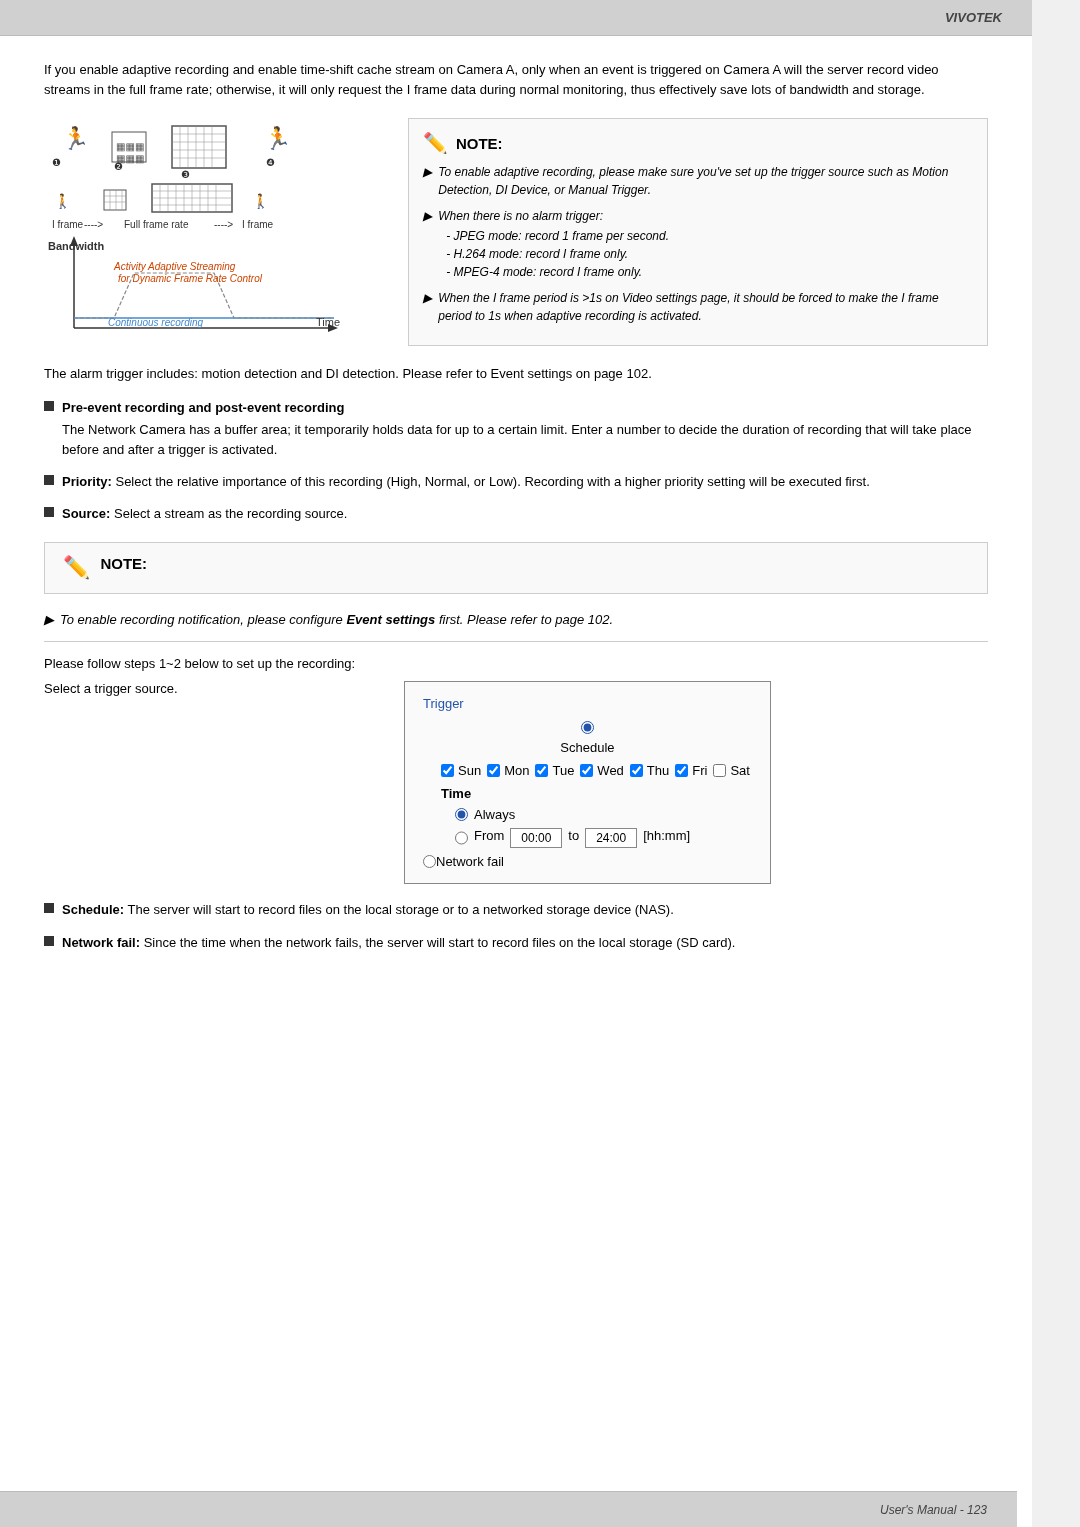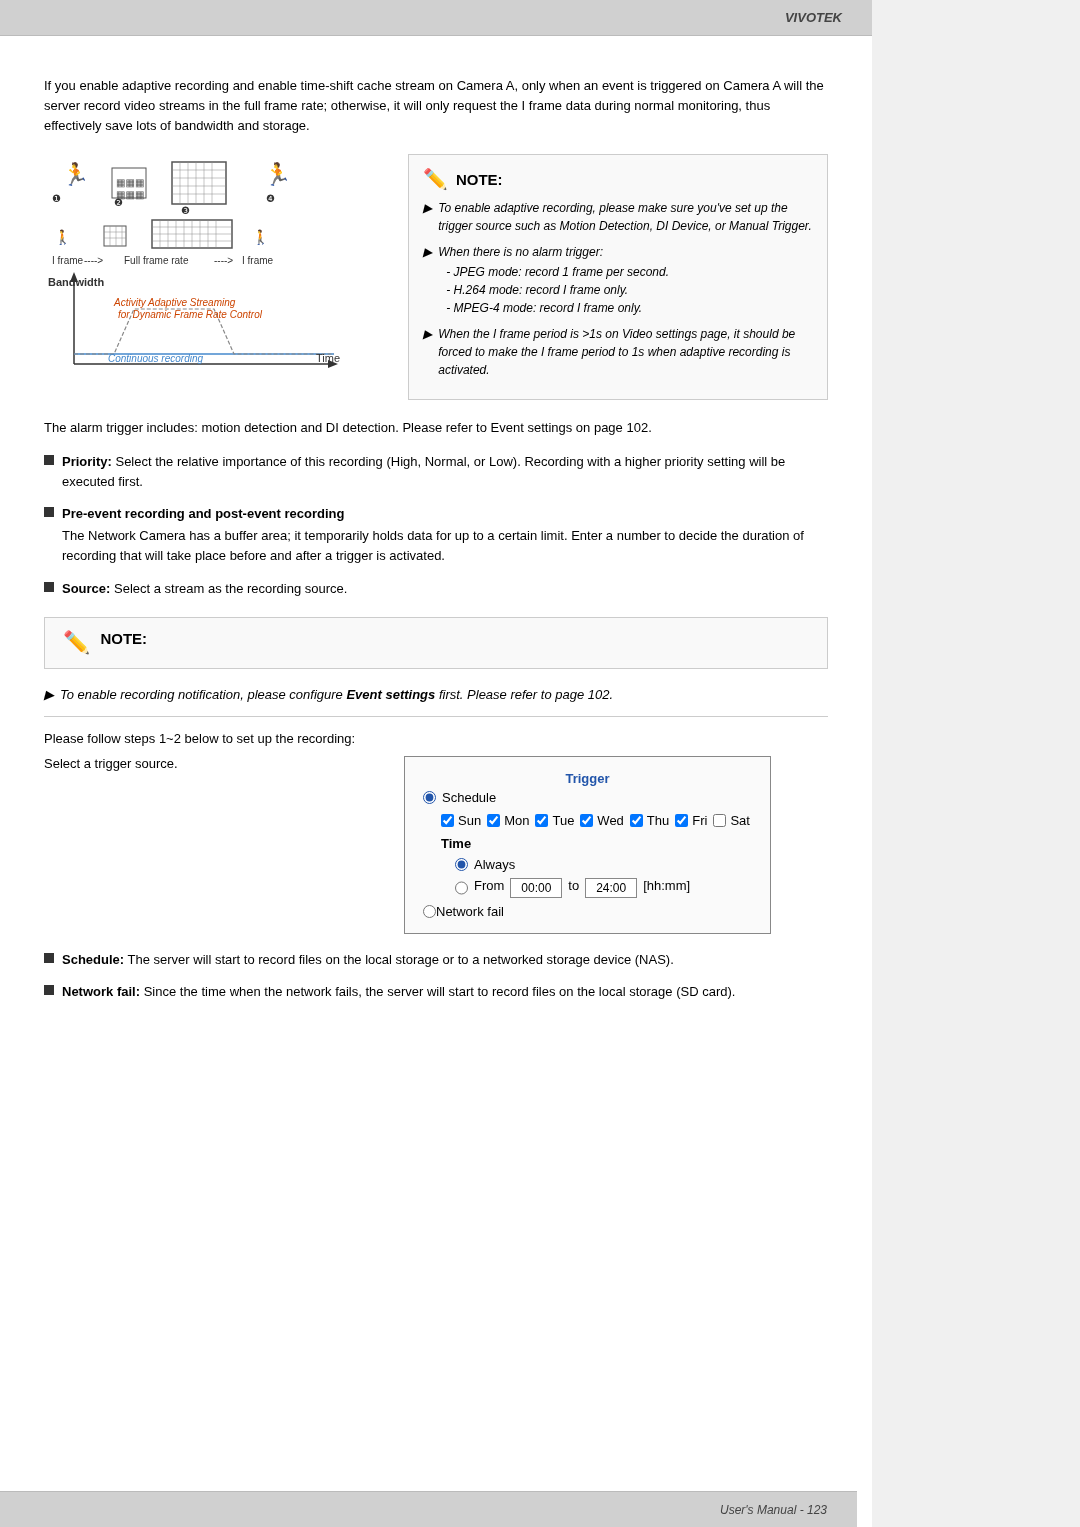--- a/index.html
+++ b/index.html
@@ -5,21 +5,21 @@
     * { box-sizing: border-box; margin: 0; padding: 0; }
     body {
       font-family: Arial, sans-serif;
       font-size: 13px;
       background: #f0f0f0;
       width: 1080px;
       min-height: 1527px;
       color: #000;
     }
     .page {
-      width: 872px;
+      width: 1032px;
       min-height: 1527px;
       background: #fff;
       position: relative;
       padding: 0;
     }
     .header-bar {
       background: #d0d0d0;
       height: 36px;
       display: flex;
       align-items: center;
@@ -45,21 +45,21 @@
       justify-content: flex-end;
       padding-right: 30px;
       border-top: 1px solid #bbb;
     }
     .footer-bar .page-num {
       font-style: italic;
       font-size: 12px;
       color: #444;
     }
     .content {
-      padding: 40px 44px 60px 44px;
+      padding: 24px 44px 60px 44px;
     }
     .intro-text {
       font-size: 13px;
       line-height: 1.55;
       margin-bottom: 18px;
     }
     .two-col {
       display: flex;
       gap: 24px;
       margin-bottom: 18px;
@@ -161,30 +161,30 @@
     .trigger-panel {
       margin-left: 180px;
       border: 1px solid #888;
       padding: 14px 18px;
       background: #fafafa;
       max-width: 530px;
       margin-bottom: 16px;
     }
     .trigger-panel-title {
       font-size: 13px;
-      font-weight: bold;
+      font-weight: normal;
       color: #2255aa;
-      margin-bottom: 4px;
-      text-align: center;
+      margin-bottom: 10px;
     }
     .radio-row {
       display: flex;
       align-items: center;
       gap: 6px;
       margin-bottom: 8px;
+      flex-direction: column;
     }
     .radio-input {
       accent-color: #2255aa;
     }
     .checkbox-row {
       display: flex;
       align-items: center;
       gap: 4px;
       margin-left: 18px;
       margin-bottom: 8px;
@@ -347,29 +347,29 @@
           <span><em>When the I frame period is &gt;1s on Video settings page, it should be forced to make the I frame period to 1s when adaptive recording is activated.</em></span>
         </div>
       </div>
     </div>
 
     <p class="alarm-text">The alarm trigger includes: motion detection and DI detection. Please refer to Event settings on page 102.</p>
 
     <div class="bullet-section">
       <div class="bullet-square"></div>
       <div class="bullet-text">
-        <span><span class="bold">Priority:</span> <span>Select the relative importance of this recording (High, Normal, or Low). Recording with a higher priority setting will be executed first.</span></span>
+        <span class="bullet-title">Pre-event recording and post-event recording</span>
+        <span>The Network Camera has a buffer area; it temporarily holds data for up to a certain limit. Enter a number to decide the duration of recording that will take place before and after a trigger is activated.</span>
       </div>
     </div>
 
     <div class="bullet-section">
       <div class="bullet-square"></div>
       <div class="bullet-text">
-        <span class="bullet-title">Pre-event recording and post-event recording</span>
-        <span>The Network Camera has a buffer area; it temporarily holds data for up to a certain limit. Enter a number to decide the duration of recording that will take place before and after a trigger is activated.</span>
+        <span><span class="bold">Priority:</span> <span>Select the relative importance of this recording (High, Normal, or Low). Recording with a higher priority setting will be executed first.</span></span>
       </div>
     </div>
 
     <div class="bullet-section">
       <div class="bullet-square"></div>
       <div class="bullet-text">
         <span><span class="bold">Source:</span> <span>Select a stream as the recording source.</span></span>
       </div>
     </div>
 

